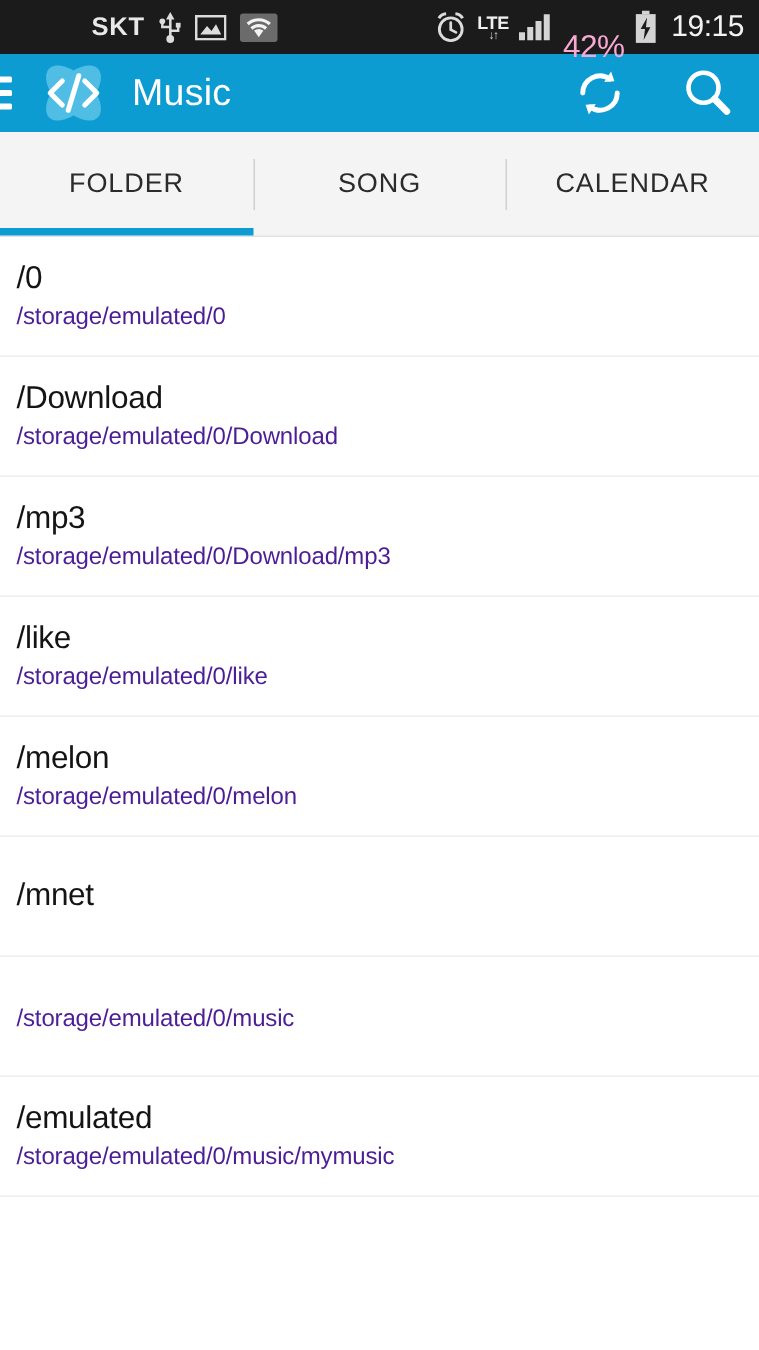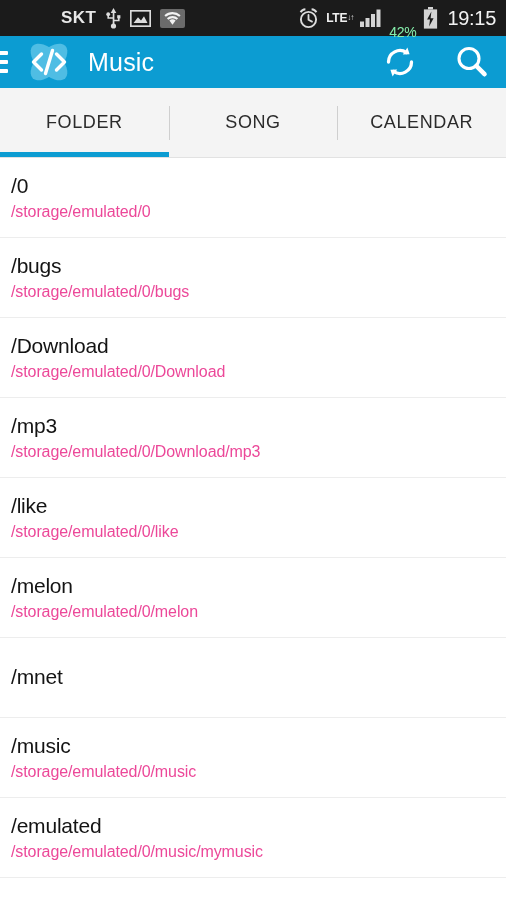--- a/index.html
+++ b/index.html
@@ -17,24 +17,24 @@
     display:flex;
     align-items:center;
     padding:0 10px 0 14px;
     color:#e6e6e6;
   }
   .sb-left { display:flex; align-items:center; gap:9px;margin-left:47px; }
   .sb-right { display:flex; align-items:center; gap:7px; margin-left:auto; }
   .carrier { font-size:17px; font-weight:700; letter-spacing:.5px; color:#e8e8e8; }
   .sb-icon { display:flex; align-items:center; justify-content:center; }
   .wifi-box { background:#6b6b6b; border-radius:2px; padding:2px 3px; }
-  .lte-wrap { display:flex; align-items:center; line-height:1; }
+  .lte-wrap { display:flex; flex-direction:column; align-items:center; line-height:1; }
   .lte-txt { font-size:12px; font-weight:700; letter-spacing:-.2px; color:#f0f0f0; }
   .lte-arrows { font-size:8px; letter-spacing:-1px; color:#d6d6d6; margin-top:-1px; }
-  .batt-pct { font-size:14px; color:#86efac; letter-spacing:-.3px;margin-top:28px; }
+  .batt-pct { font-size:21px; color:#f9a8d4; letter-spacing:-.3px;margin-top:28px; }
   .clock { font-size:20px; color:#f2f2f2; letter-spacing:-.3px; margin-left:2px; }
 
   
   .appbar {
     height:52px;
     background:#0c9cd2;
     display:flex;
     align-items:center;
     padding-left:0;
     padding-right:14px;
@@ -103,21 +103,21 @@
     background:#ffffff;
   }
   .row-title {
     font-size:21px;
     color:#141414;
     line-height:1.15;
     letter-spacing:-.2px;
   }
   .row-sub {
     font-size:16px;
-    color:#ec4899;
+    color:#4c1d95;
     margin-top:5px;
     line-height:1.15;
     letter-spacing:-.1px;
   }
 </style>
 </head>
 <body>
 
 <div class="statusbar">
   <div class="sb-left">
@@ -239,43 +239,38 @@
     <span>CALENDAR</span>
   </div>
 </div>
 
 <div class="list">
   <div class="row">
     <div class="row-title">/0</div>
     <div class="row-sub">/storage/emulated/0</div>
   </div>
   <div class="row">
-    <div class="row-title">/bugs</div>
-    <div class="row-sub">/storage/emulated/0/bugs</div>
-  </div>
-  <div class="row">
     <div class="row-title">/Download</div>
     <div class="row-sub">/storage/emulated/0/Download</div>
   </div>
   <div class="row">
     <div class="row-title">/mp3</div>
     <div class="row-sub">/storage/emulated/0/Download/mp3</div>
   </div>
   <div class="row">
     <div class="row-title">/like</div>
     <div class="row-sub">/storage/emulated/0/like</div>
   </div>
   <div class="row">
     <div class="row-title">/melon</div>
     <div class="row-sub">/storage/emulated/0/melon</div>
   </div>
   <div class="row">
     <div class="row-title">/mnet</div>
   </div>
   <div class="row">
-    <div class="row-title">/music</div>
     <div class="row-sub">/storage/emulated/0/music</div>
   </div>
   <div class="row">
     <div class="row-title">/emulated</div>
     <div class="row-sub">/storage/emulated/0/music/mymusic</div>
   </div>
 </div>
 
 </body></html>

